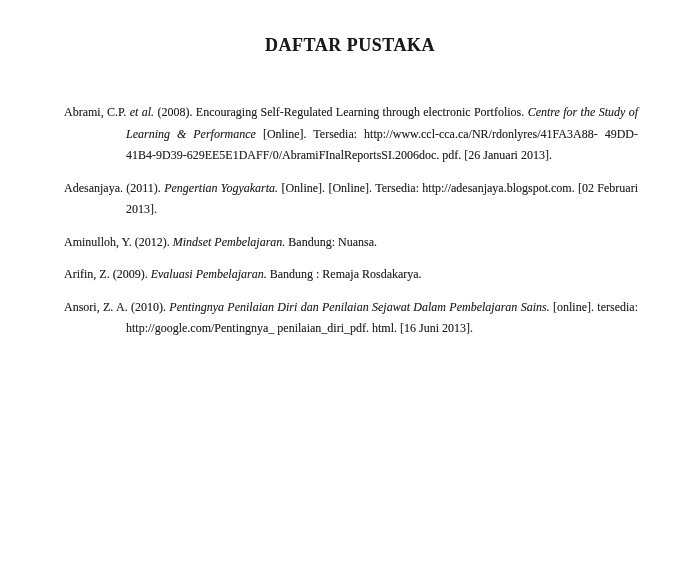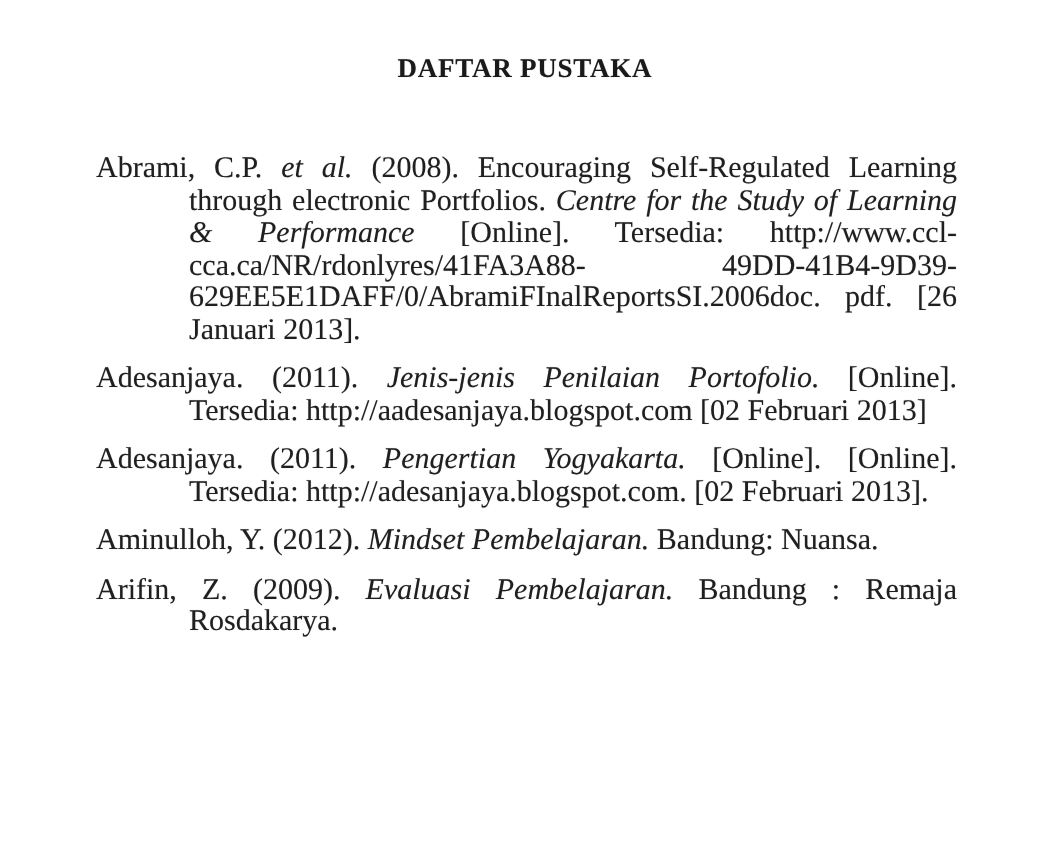--- a/index.html
+++ b/index.html
@@ -30,33 +30,33 @@
     position: absolute;
     left: 64px;
     top: 102px;
     width: 574px;
   }
   .ref {
     margin: 0 0 11px 0;
     padding-left: 62px;
     text-indent: -62px;
     text-align: justify;
-    font-size: 20px;
+    font-size: 12px;
     line-height: 21.5px;
     text-shadow: 0 0 0.6px rgba(60,60,60,0.45);
   }
   .ref .it {
     font-style: italic;
   }
 </style>
 </head>
 <body>
 
 <div class="page">
   <h1 class="title">DAFTAR PUSTAKA</h1>
   <div class="refs" id="refs-list">
       <p class="ref"><span>Abrami, C.P. </span><span class="it">et al. </span><span>(2008). Encouraging Self-Regulated Learning through electronic Portfolios. </span><span class="it">Centre for the Study of Learning &amp; Performance </span><span>[Online]. Tersedia: http://www.ccl-cca.ca/NR/rdonlyres/41FA3A88- 49DD-41B4-9D39-629EE5E1DAFF/0/AbramiFInalReportsSI.2006doc. pdf. [26 Januari 2013].</span></p>
-      <p class="ref"><span>Adesanjaya. (2011). </span><span class="it">Jenis-jenis Penilaian Portofolio. </span><span>[Online]. Tersedia: http://aadesanjaya.blogspot.com [02 Februari 2013]</span></p>
       <p class="ref"><span>Adesanjaya. (2011). </span><span class="it">Pengertian Yogyakarta. </span><span>[Online]. [Online]. Tersedia: http://adesanjaya.blogspot.com. [02 Februari 2013].</span></p>
       <p class="ref"><span>Aminulloh, Y. (2012). </span><span class="it">Mindset Pembelajaran. </span><span>Bandung: Nuansa.</span></p>
       <p class="ref"><span>Arifin, Z. (2009). </span><span class="it">Evaluasi Pembelajaran. </span><span>Bandung : Remaja Rosdakarya.</span></p>
+      <p class="ref"><span>Ansori, Z. A. (2010). </span><span class="it">Pentingnya Penilaian Diri dan Penilaian Sejawat Dalam Pembelajaran Sains. </span><span>[online]. tersedia: http://google.com/Pentingnya_ penilaian_diri_pdf. html. [16 Juni 2013].</span></p>
     </div>
 </div>
 
 </body></html>

